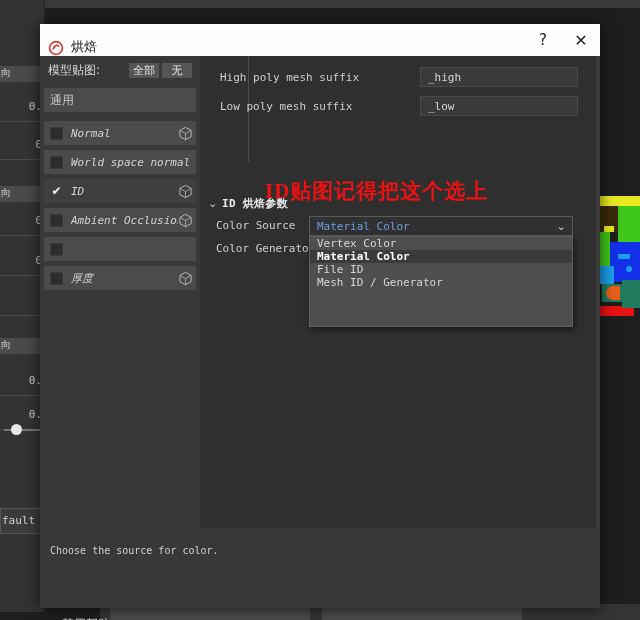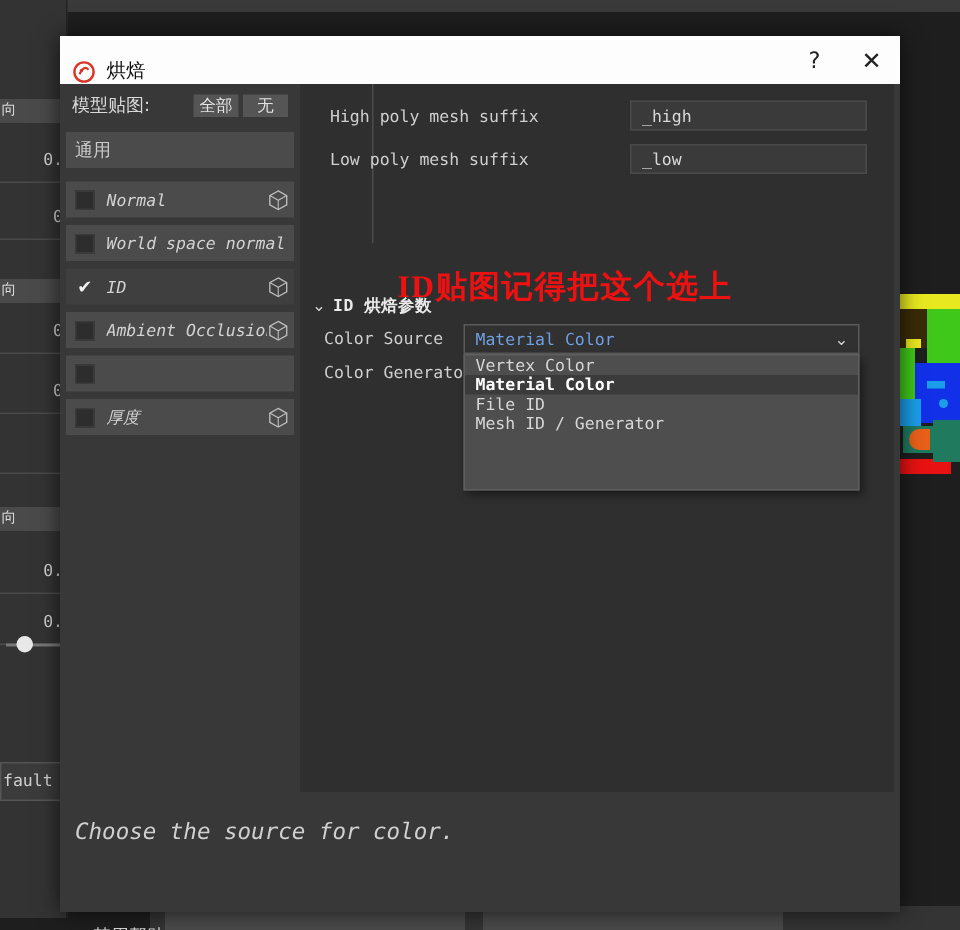--- a/index.html
+++ b/index.html
@@ -82,21 +82,21 @@
                  font-family:"DejaVu Sans","Liberation Sans",sans-serif;}
 
   .popup{position:absolute;left:109px;top:180px;width:264px;height:91px;background:#4e4e4e;
          border:1px solid #5e5e5e;box-sizing:border-box;box-shadow:2px 3px 6px rgba(0,0,0,.5);}
   .popt{height:13px;line-height:13px;padding-left:7px;font-size:11px;color:#d7d7d7;white-space:nowrap;}
   .popt.sel{background:#3b3b3b;color:#ffffff;font-weight:bold;}
 
   .annot{position:absolute;left:65px;top:121px;font-family:Liberation Serif, serif;
          font-size:21px;font-weight:bold;color:#ee1111;letter-spacing:1px;white-space:nowrap;}
 
-  .helpline{position:absolute;left:10px;top:489px;font-size:15px;color:#d0d0d0;font-style:italic;}
+  .helpline{position:absolute;left:10px;top:489px;font-size:10px;color:#d0d0d0;}
   .botlink{position:absolute;left:22px;top:560px;font-family:"DejaVu Sans","Liberation Sans",sans-serif;
            font-size:12px;color:#cfcfcf;}
 </style>
 </head>
 <body>
 
 <div id="root">
 
   <div class="bg-root">
     <div class="bg-viewport"></div>

